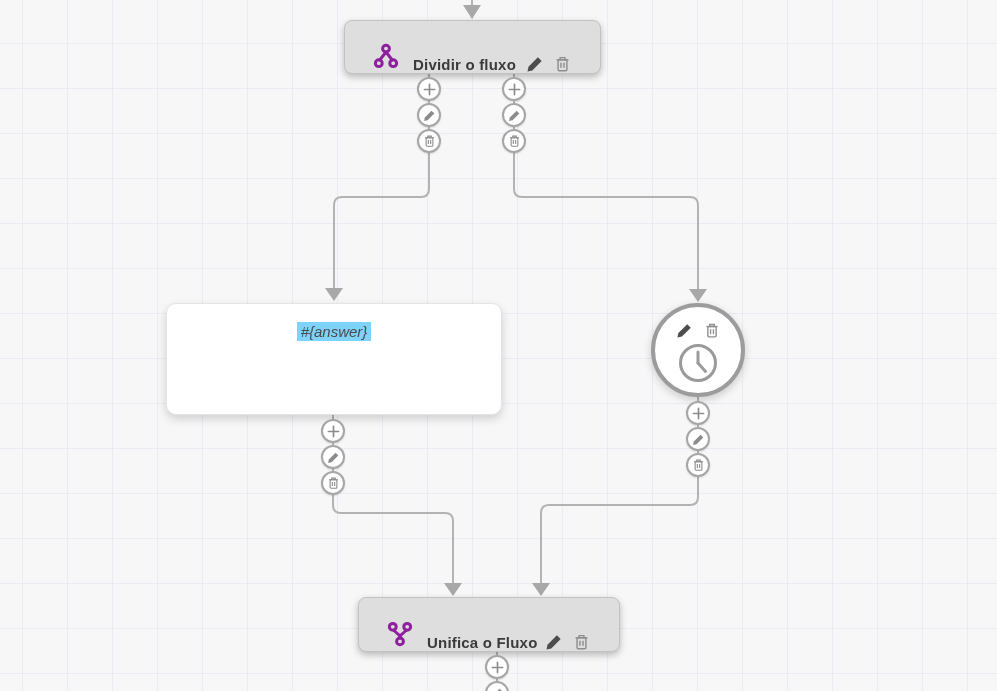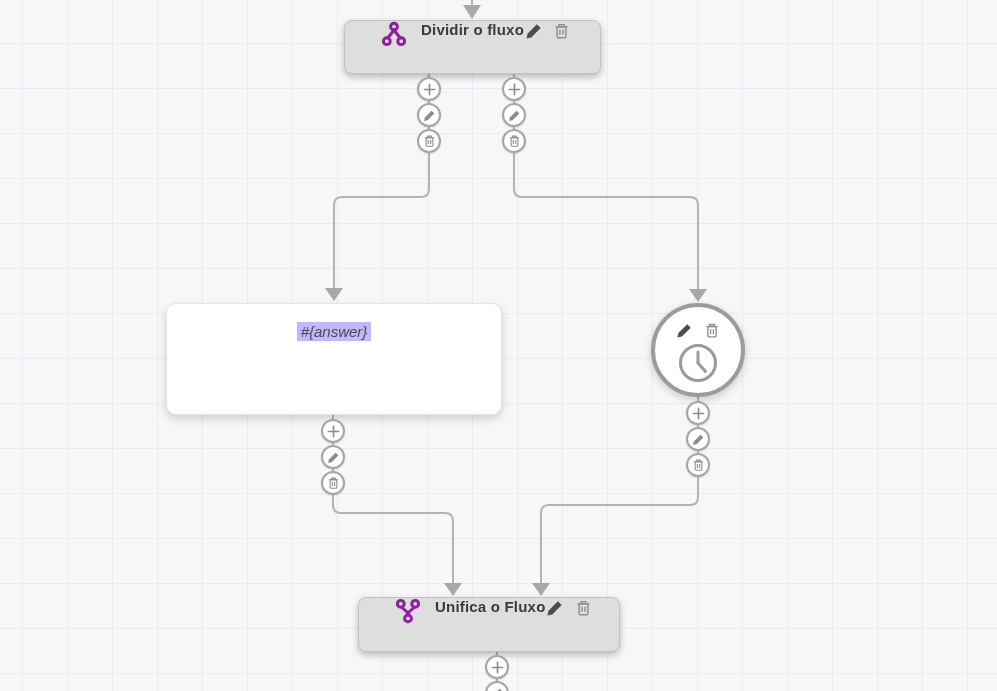--- a/index.html
+++ b/index.html
@@ -28,22 +28,22 @@
     z-index: 1;
   }
   .node { position: absolute; box-sizing: border-box; z-index: 2; }
 
   .node-bar {
     background: #dedede;
     border: 1px solid #c2c2c2;
     border-radius: 8px;
     box-shadow: 0 3px 7px rgba(0,0,0,0.25);
     display: flex;
-    align-items: flex-start;
-    padding: 0 36px;
+    align-items: flex-end;
+    padding: 0 28px;
   }
   #node-split { left: 344px; top: 20px;  width: 257px; height: 54px; }
   #node-merge { left: 358px; top: 597px; width: 262px; height: 55px; }
 
   .node-title {
     font-weight: bold;
     font-size: 15px;
     color: #3b3b3b;
     letter-spacing: 0.2px;
     margin-left: 14px;
@@ -72,21 +72,21 @@
     background: #29b6f6;
     display: flex; align-items: center; justify-content: center;
     flex: 0 0 auto;
   }
   .msg-title { margin-left: 11px; font-weight: bold; font-size: 15px; color: #3b3b3b; white-space: nowrap; }
   .msg-body { height: 54px; display: flex; align-items: center; justify-content: center; }
   .msg-variable {
     font-style: italic;
     font-size: 15px;
     color: #4a4a4a;
-    background: #c4b5fd;
+    background: #7dd3fc;
     padding: 1px 4px;
   }
 
   #node-timer {
     left: 651px; top: 303px; width: 94px; height: 94px;
     border-radius: 50%;
     background: #ffffff;
     border: 4px solid #9c9c9c;
     box-shadow: 0 3px 8px rgba(0,0,0,0.18);
     display: flex; flex-direction: column; align-items: center;

